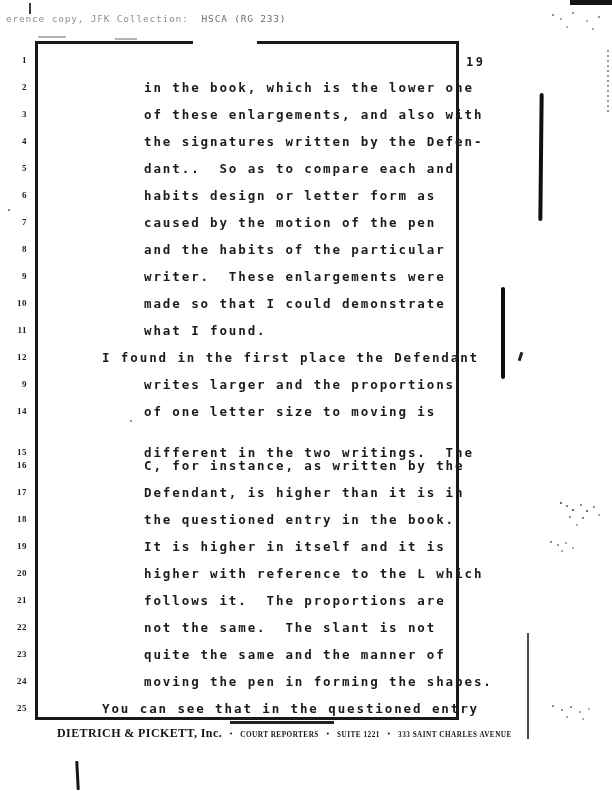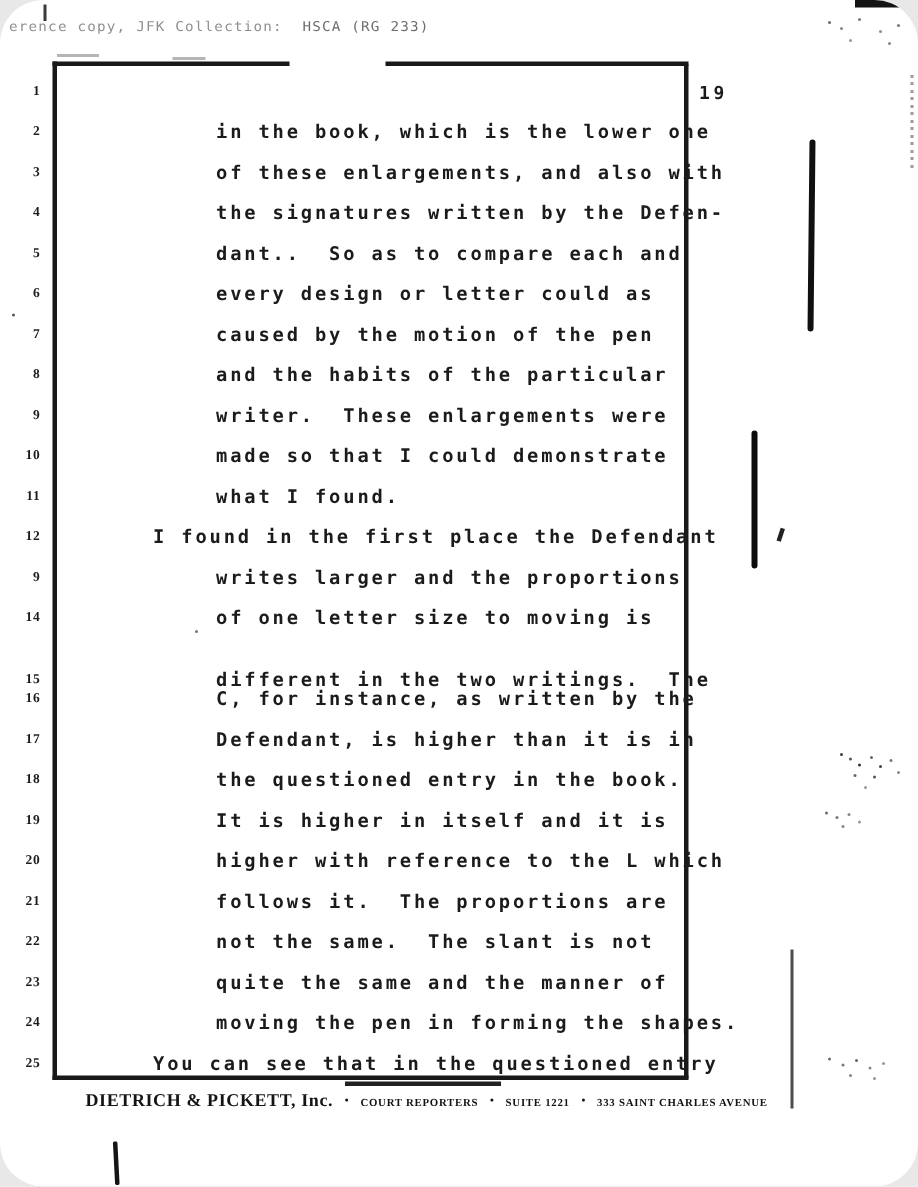--- a/index.html
+++ b/index.html
@@ -3,21 +3,20 @@
 <meta charset="utf-8">
 <style>
   html,body{margin:0;padding:0;background:#e8e8e8;}
   .page{
     position:relative;
     width:612px;height:791px;
     margin:0 auto;
     background:#ffffff;
     overflow:hidden;
     font-family:"DejaVu Sans Mono", monospace;
-    border-radius:29px;
   }
   
   .stamp{
     position:absolute;left:6px;top:13px;
     font-family:"DejaVu Sans Mono", monospace;
     font-size:9.5px;letter-spacing:.8px;
     color:#8f8f8f;white-space:pre;
     transform:scaleY(.95);
   }
   .stamp .dark{color:#6d6d6d;}
@@ -124,21 +123,21 @@
       <div class="line-row" style="top: 134px;">
         <span class="line-num">4</span>
         <span class="line-text deep">the signatures written by the Defen-</span>
       </div>
       <div class="line-row" style="top: 161px;">
         <span class="line-num">5</span>
         <span class="line-text deep">dant..  So as to compare each and</span>
       </div>
       <div class="line-row" style="top: 188px;">
         <span class="line-num">6</span>
-        <span class="line-text deep">every design or letter could as</span>
+        <span class="line-text deep">habits design or letter form as</span>
       </div>
       <div class="line-row" style="top: 215px;">
         <span class="line-num">7</span>
         <span class="line-text deep">caused by the motion of the pen</span>
       </div>
       <div class="line-row" style="top: 242px;">
         <span class="line-num">8</span>
         <span class="line-text deep">and the habits of the particular</span>
       </div>
       <div class="line-row" style="top: 269px;">

